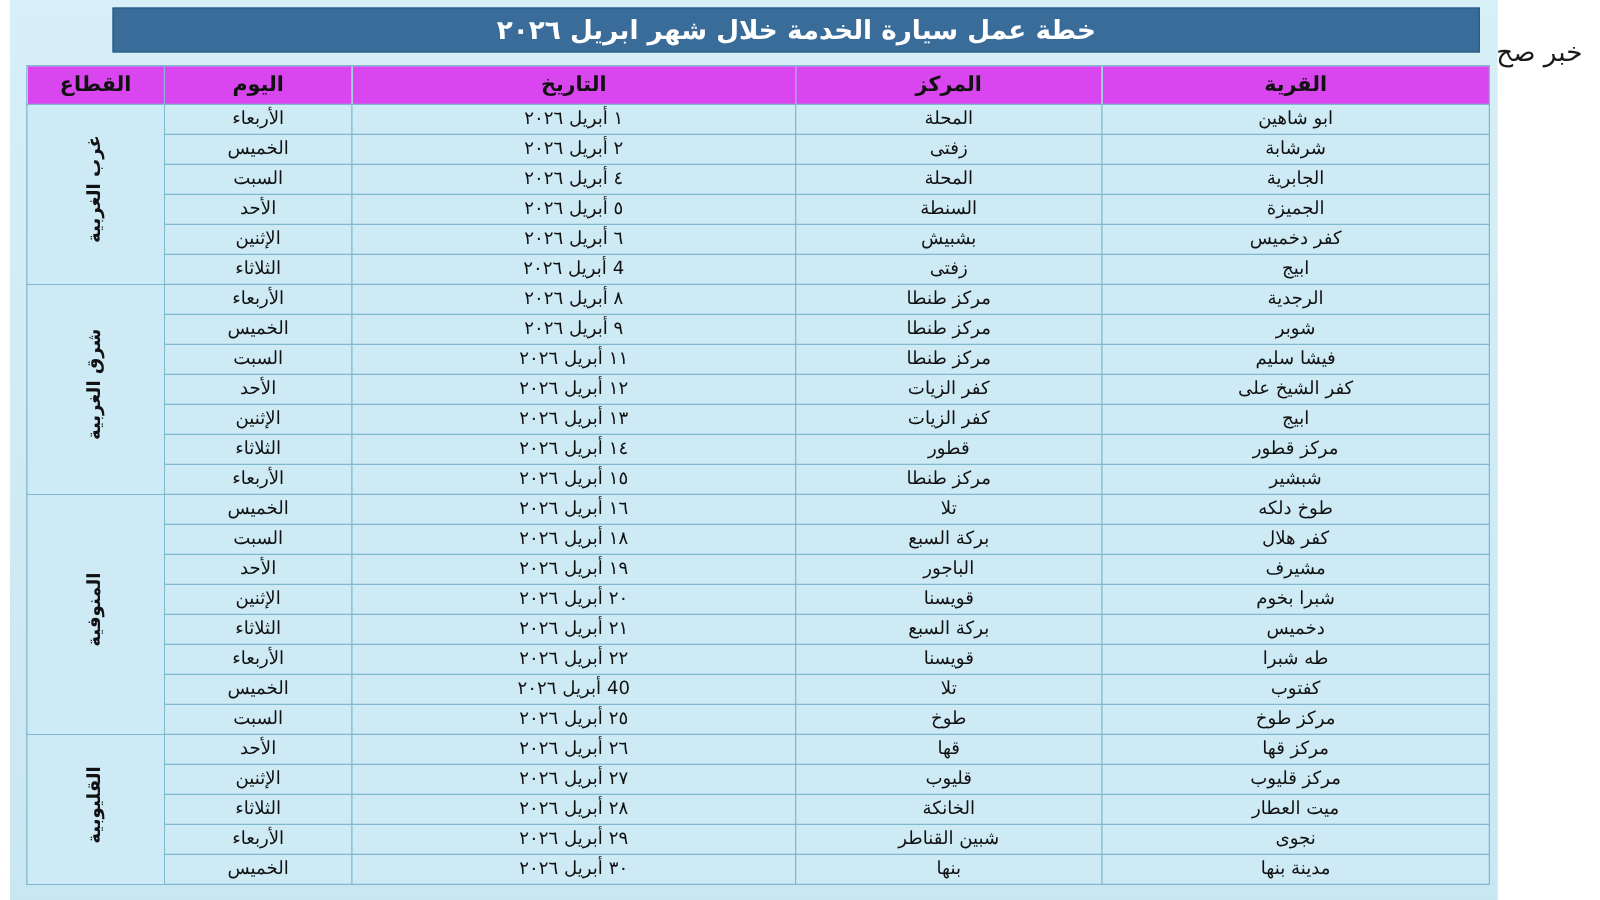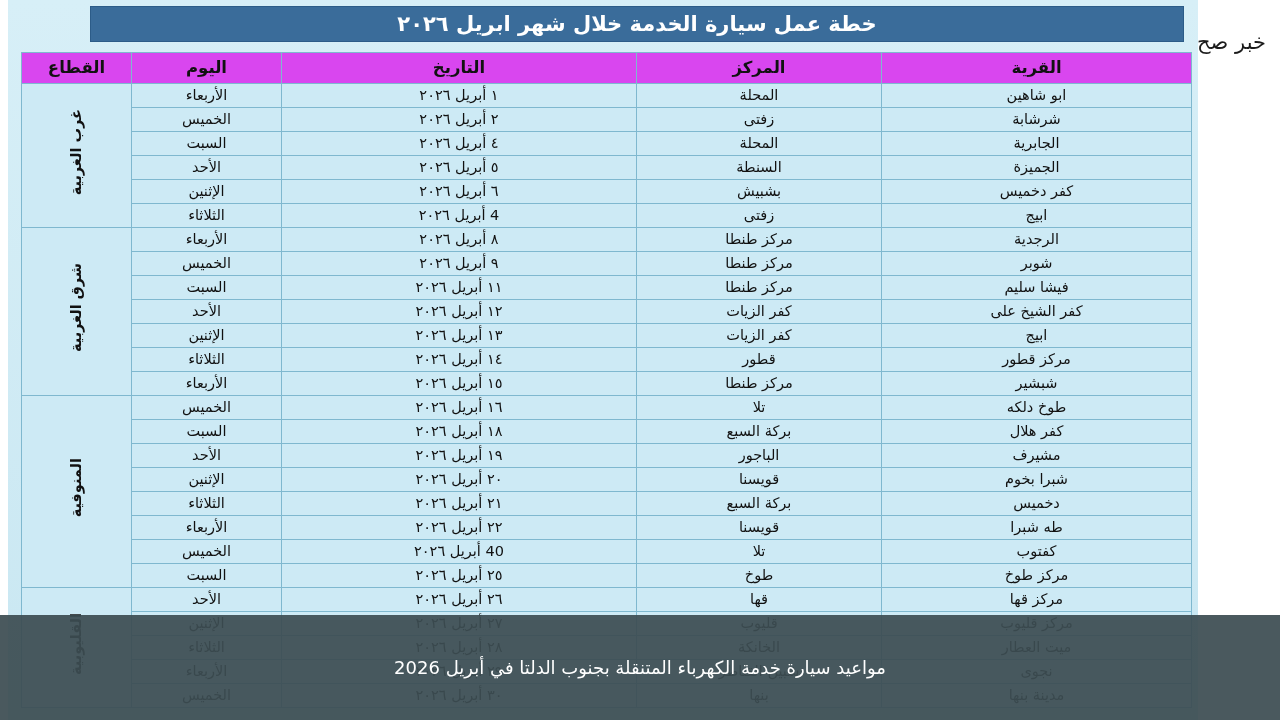--- a/index.html
+++ b/index.html
@@ -340,16 +340,13 @@
               <td class="date-cell">٣٠ أبريل ٢٠٢٦</td>
               <td>الخميس</td>
             </tr>
           </tbody>
       </table>
     </div>
   </div>
 
   <div id="watermark">خبر صح</div>
 
-  <div id="caption-bar">
-    <div class="cap">مواعيد سيارة خدمة الكهرباء المتنقلة بجنوب الدلتا في أبريل 2026</div>
-  </div>
 </div>
 
 </body></html>

